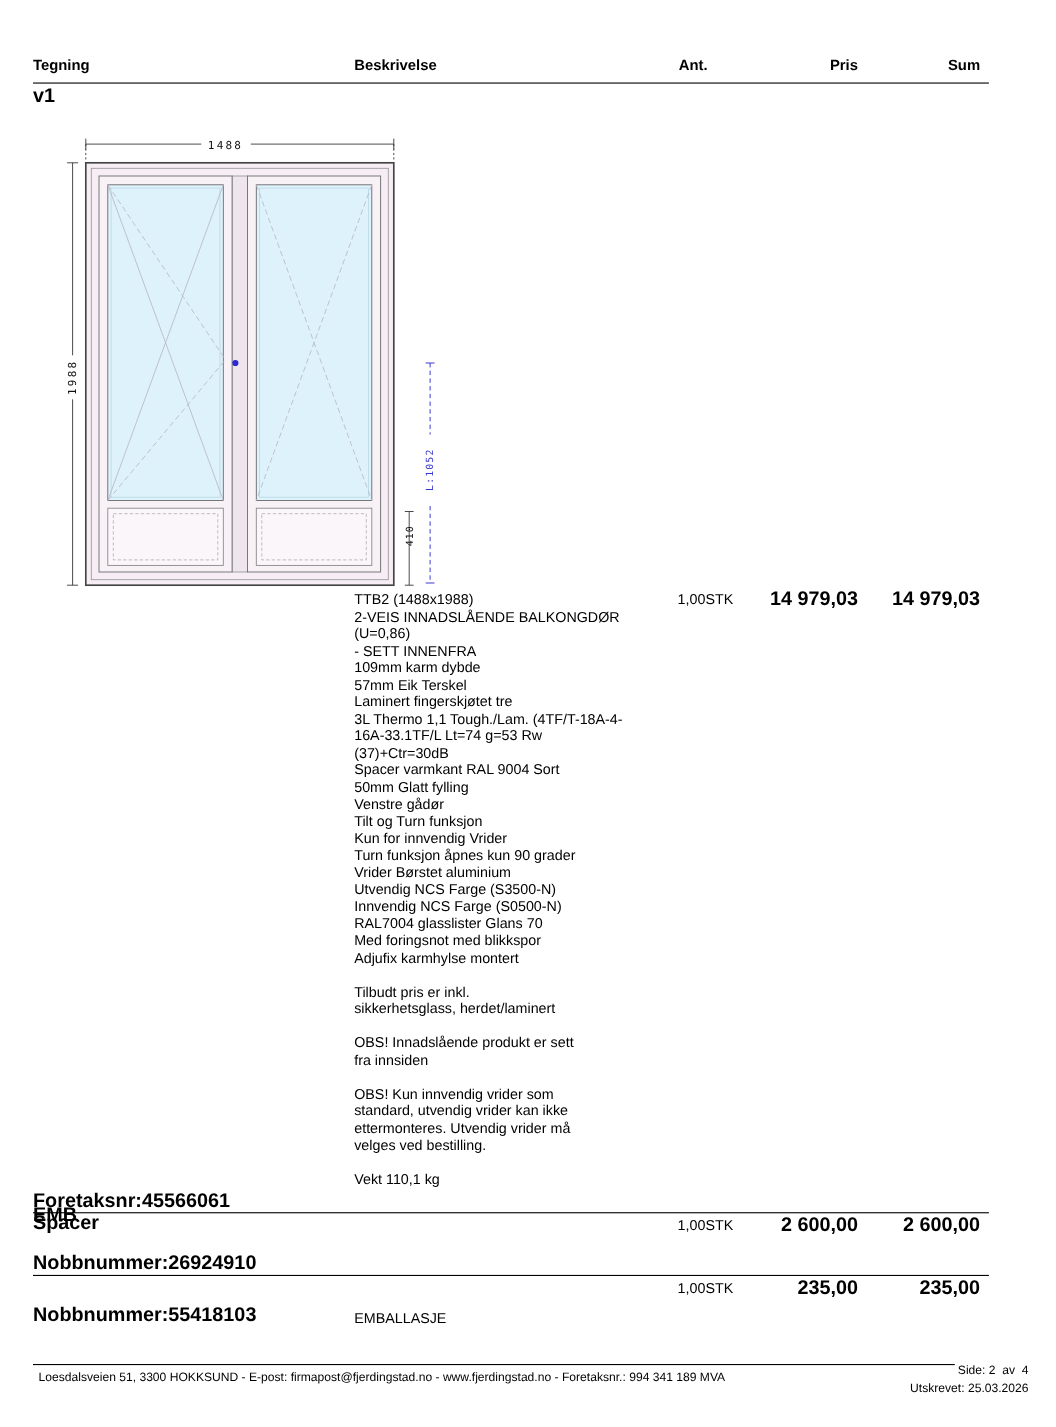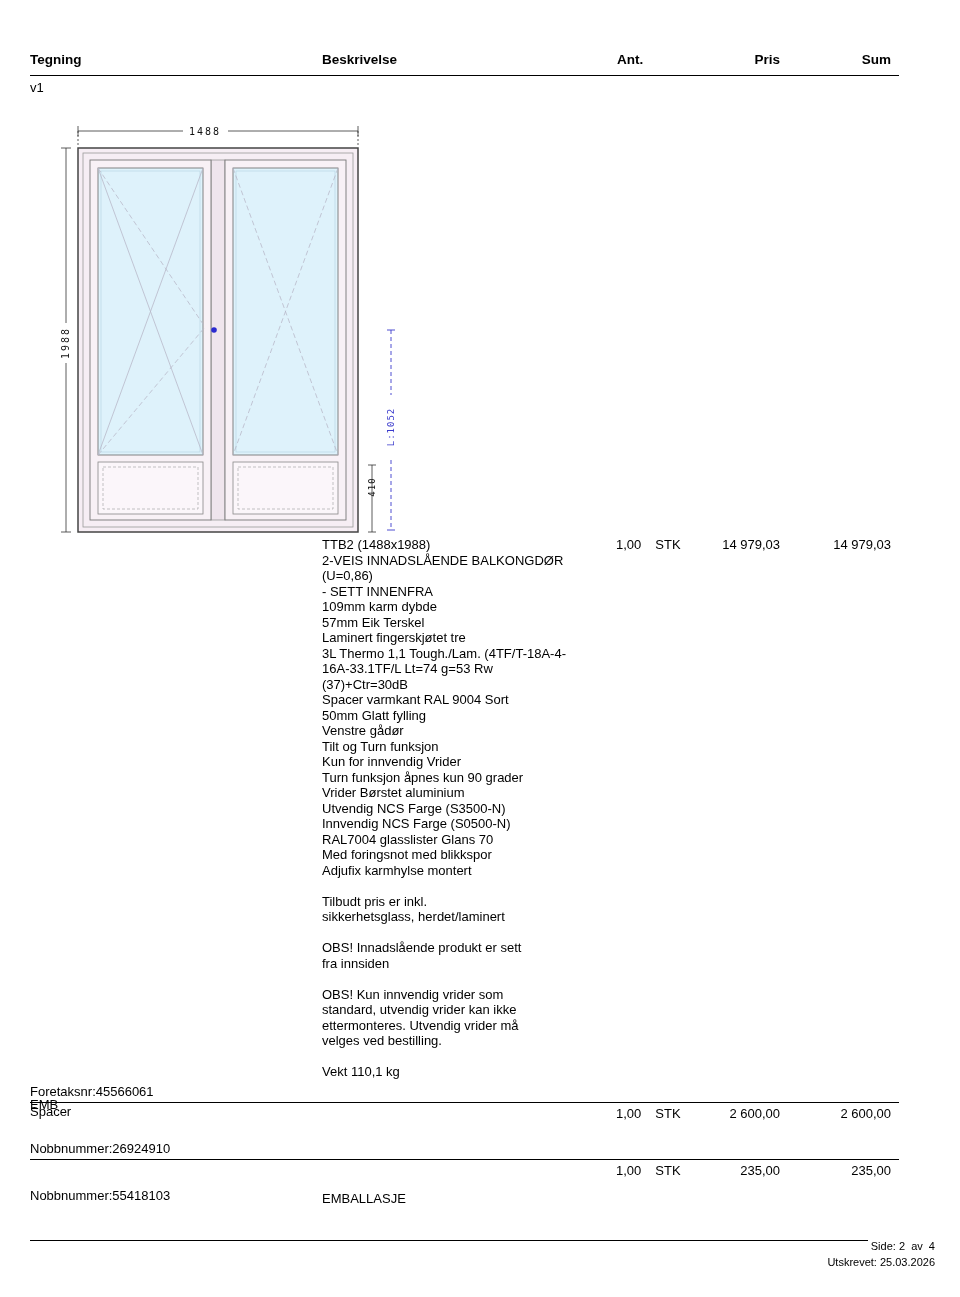--- a/index.html
+++ b/index.html
@@ -3,26 +3,26 @@
 <meta charset="utf-8">
 <style>
   * { margin:0; padding:0; box-sizing:border-box; }
   html,body { background:#ffffff; }
   body { font-family:"Liberation Sans", sans-serif; color:#000; }
   .page { position:relative; width:960px; height:1297px; background:#fff; overflow:hidden; }
   .abs { position:absolute; }
   .hline { position:absolute; border-top:1.5px solid #000; height:0; }
   .hline.thin { border-top:1px solid #000; }
   .colhead { font-weight:bold; font-size:13.5px; }
-  .txt { font-size:13px; line-height:15.5px; }
+  .txt { font-size:18px; line-height:15.5px;font-weight:bold; }
   .small { font-size:11px; }
   .r { text-align:right; }
   .pre { white-space:pre; }
   .desc { white-space:pre-line; font-size:13px; line-height:15.5px; }
-  .qtyrow { display:flex; gap:14px; font-size:13px; }
+  .qtyrow { display:flex; font-size:13px; }
   svg text { font-family:"DejaVu Sans Mono", monospace; }
 </style>
 </head>
 <body>
 
 <div class="page">
 
   <div class="abs colhead" style="left:30px; top:52px;text-align:center;">Tegning</div>
   <div class="abs colhead" style="left:322px; top:52px;">Beskrivelse</div>
   <div class="abs colhead" style="left:617px; top:52px;">Ant.</div>
@@ -161,16 +161,17 @@
   <div class="abs desc" style="left:322px; top:1163px; width:290px;margin-top:28px;">EMBALLASJE</div>
   <div class="abs qtyrow" style="left:616px; top:1163px;">
     <span>1,00</span>
     <span>STK</span>
   </div>
   <div class="abs txt r" style="left:660px; top:1163px; width:120px;">235,00</div>
   <div class="abs txt r" style="left:771px; top:1163px; width:120px;">235,00</div>
   <div class="abs txt" style="left:30px; top:1188px;">Nobbnummer:55418103</div>
 
   <div class="hline thin" style="left:30px; top:1240px; width:838px;"></div>
+  <div class="abs small" style="left:35px; top:1246px;">Loesdalsveien 51, 3300 HOKKSUND - E-post: firmapost@fjerdingstad.no - www.fjerdingstad.no - Foretaksnr.: 994 341 189 MVA</div>
   <div class="abs small r pre" style="left:735px; top:1240px; width:200px;">Side: 2  av  4</div>
   <div class="abs small r" style="left:735px; top:1256px; width:200px;">Utskrevet: 25.03.2026</div>
 
 </div>
 
 </body></html>

